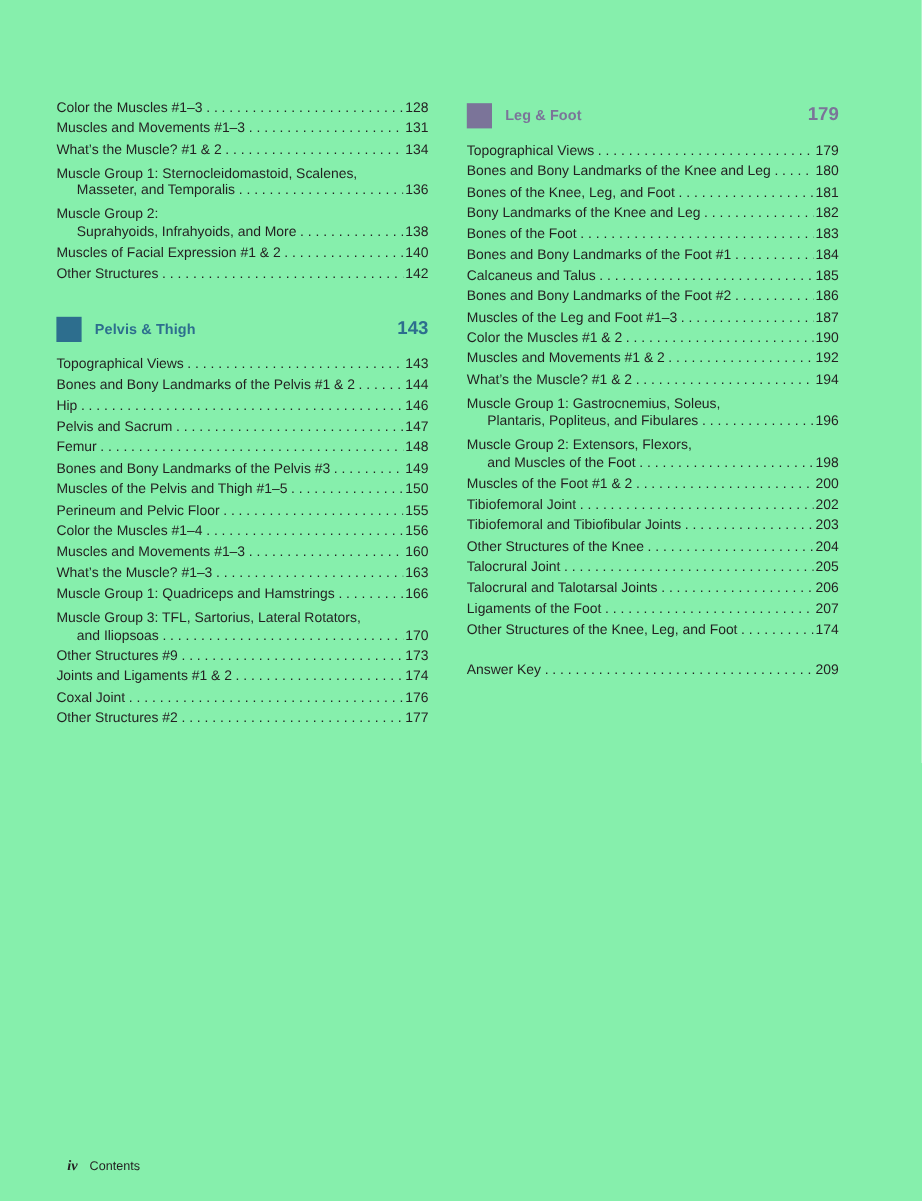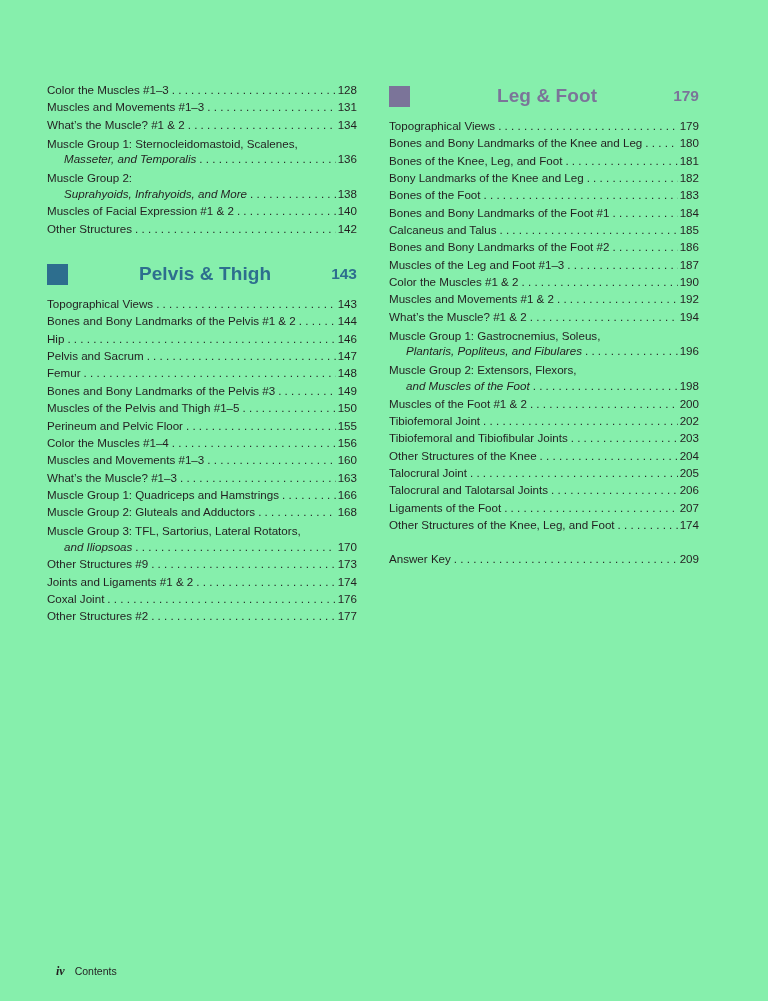--- a/index.html
+++ b/index.html
@@ -45,26 +45,25 @@
   .section-head:first-child {
     margin-top: 0;
   }
   .sec-swatch {
     width: 21px;
     height: 21px;
     flex: 0 0 21px;
     margin-right: 11px;
   }
   .sec-title {
-    font-size: 19px;
+    font-size: 12px;
     font-weight: bold;
     letter-spacing: 0.1px;
     flex: 1 1 auto;
     white-space: nowrap;
-    text-align: center;
   }
   .sec-page {
     font-size: 15.5px;
     font-weight: bold;
     text-align: right;
     flex: 0 0 auto;
   }
 
   
   .entry {
@@ -75,21 +74,20 @@
     line-height: 1.0;
     height: 17.35px;
     white-space: nowrap;
   }
   .entry .label {
     flex: 0 0 auto;
     padding-right: 3px;
   }
   .entry.indent .label {
     padding-left: 17px;
-    font-style: italic;
   }
   .entry .leader {
     flex: 1 1 auto;
     overflow: hidden;
     height: 1em;
     position: relative;
   }
   .entry .leader::after {
     content: ". . . . . . . . . . . . . . . . . . . . . . . . . . . . . . . . . . . . . . . . . . . . . . . . . . . . . . . . . . . . . . . .";
     letter-spacing: 0px;
@@ -247,25 +245,20 @@
           <div class="entry">
             <span class="label">What’s the Muscle? #1–3</span>
             <span class="leader"></span>
             <span class="pg">163</span>
           </div>
           <div class="entry">
             <span class="label">Muscle Group 1: Quadriceps and Hamstrings</span>
             <span class="leader"></span>
             <span class="pg">166</span>
           </div>
-          <div class="entry">
-            <span class="label">Muscle Group 2: Gluteals and Adductors</span>
-            <span class="leader"></span>
-            <span class="pg">168</span>
-          </div>
           <div class="entry cont">
             <span class="label">Muscle Group 3: TFL, Sartorius, Lateral Rotators,</span>
             <span class="leader"></span>
             <span class="pg"></span>
           </div>
           <div class="entry indent">
             <span class="label">and Iliopsoas</span>
             <span class="leader"></span>
             <span class="pg">170</span>
           </div>

